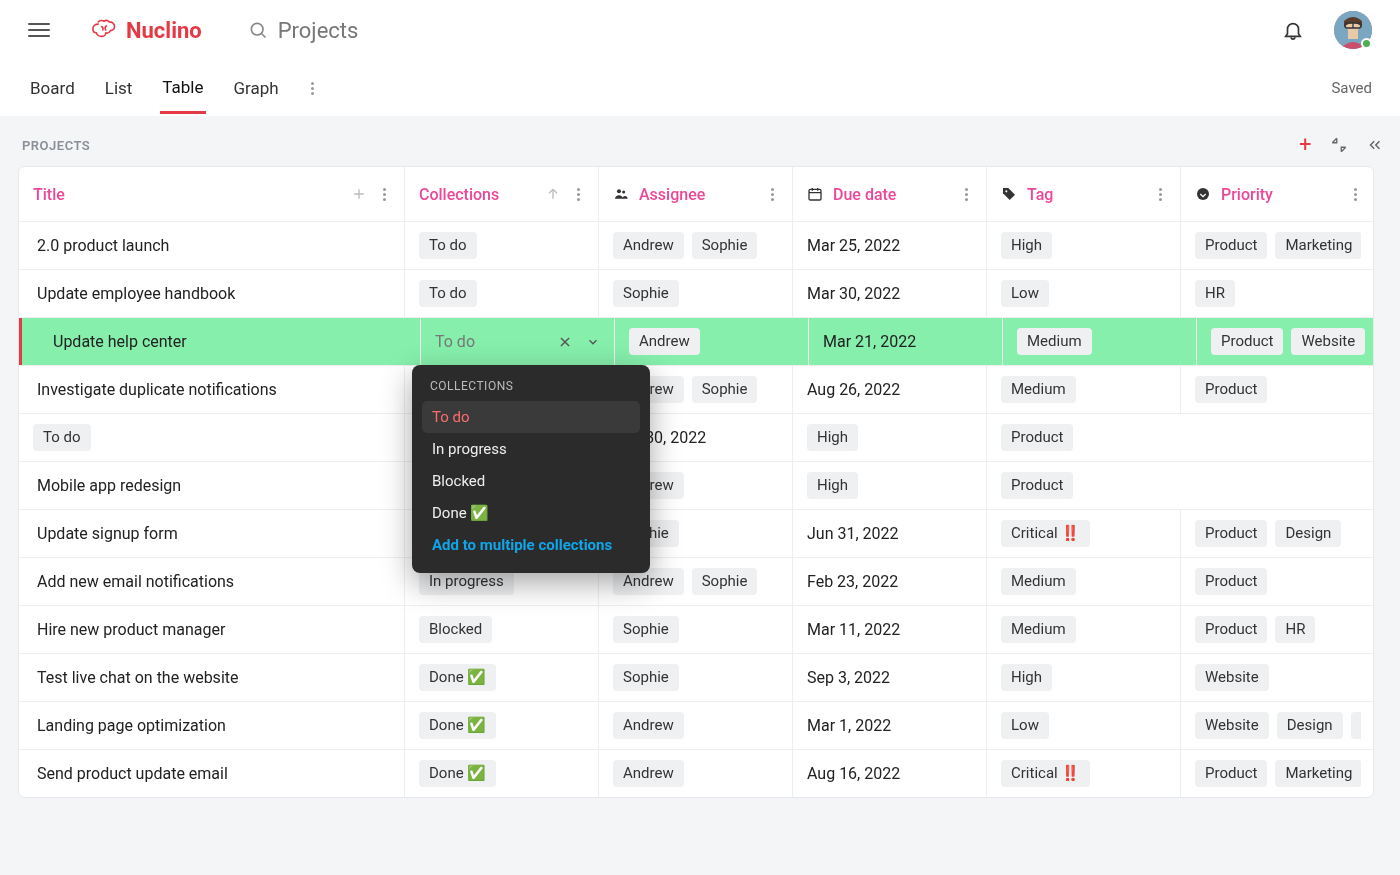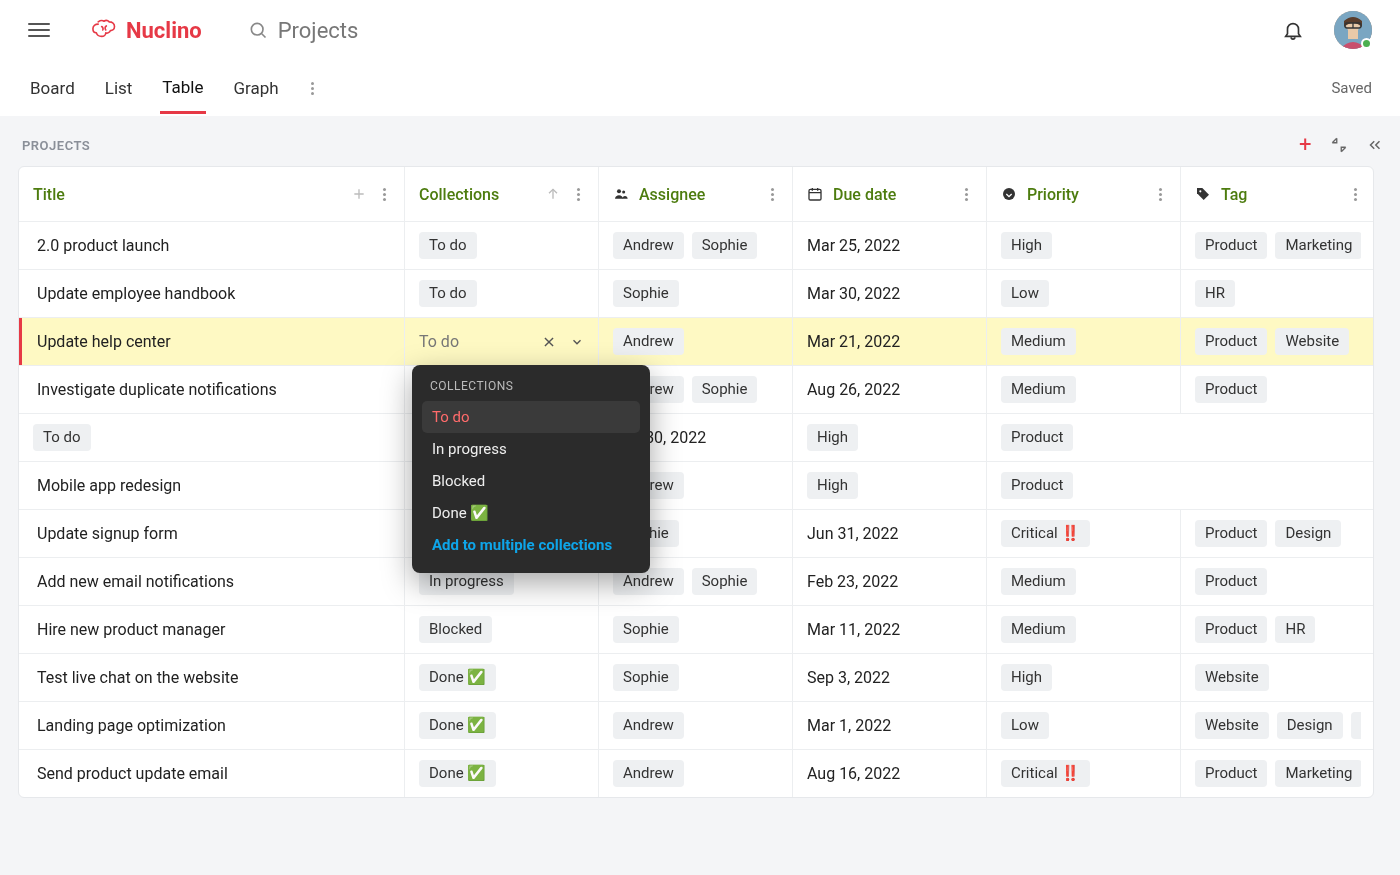--- a/index.html
+++ b/index.html
@@ -103,27 +103,28 @@
   .cell {
     padding: 8px 14px;
     border-right:1px solid #eceef0;
     display:flex; align-items:center; gap:8px;
     height:100%;
     white-space:nowrap;
     overflow:hidden;
   }
   .cell:last-child { border-right:none; }
   .row.header .cell { justify-content:space-between; }
-  .hleft { display:flex; align-items:center; gap:10px; color:#4d7c0f; }
+  .hleft { display:flex; align-items:center; gap:10px; color:#ec4899; }
   .hright { display:flex; align-items:center; gap:12px; color:#aaa; }
   .hicon { width:16px; height:16px; }
 
   .row.selected {
-    background:#fef9c3;
+    background:#86efac;
     box-shadow: inset 3px 0 0 #e63946;
+    padding-left: 16px;
   }
   .title-cell { color:#222; padding-left:18px; }
 
   .chip {
     background:#eef0f2;
     color:#333;
     padding:4px 10px;
     border-radius:4px;
     font-size:15px;
     line-height:1.3;
@@ -303,41 +304,41 @@
         <div class="hright">
             <span class="vdots">
               <i></i>
               <i></i>
               <i></i>
             </span>
           </div>
       </div>
       <div class="cell">
         <div class="hleft">
+          <svg class="hicon" viewBox="0 0 24 24" fill="#333">
+              <path d="M3 3h8l10 10-8 8L3 11z"></path>
+              <circle cx="8" cy="8" r="1.6" fill="#fff"></circle>
+            </svg>
+          <span>Tag</span>
+        </div>
+        <div class="hright">
+            <span class="vdots">
+              <i></i>
+              <i></i>
+              <i></i>
+            </span>
+          </div>
+      </div>
+      <div class="cell">
+        <div class="hleft">
           <svg class="hicon" viewBox="0 0 24 24">
               <circle cx="12" cy="12" r="9" fill="#333"></circle>
               <polyline points="8 12 12 16 16 12" fill="none" stroke="#fff" stroke-width="2"></polyline>
             </svg>
           <span>Priority</span>
-        </div>
-        <div class="hright">
-            <span class="vdots">
-              <i></i>
-              <i></i>
-              <i></i>
-            </span>
-          </div>
-      </div>
-      <div class="cell">
-        <div class="hleft">
-          <svg class="hicon" viewBox="0 0 24 24" fill="#333">
-              <path d="M3 3h8l10 10-8 8L3 11z"></path>
-              <circle cx="8" cy="8" r="1.6" fill="#fff"></circle>
-            </svg>
-          <span>Tag</span>
         </div>
         <div class="hright">
             <span class="vdots">
               <i></i>
               <i></i>
               <i></i>
             </span>
           </div>
       </div>
     </div>

